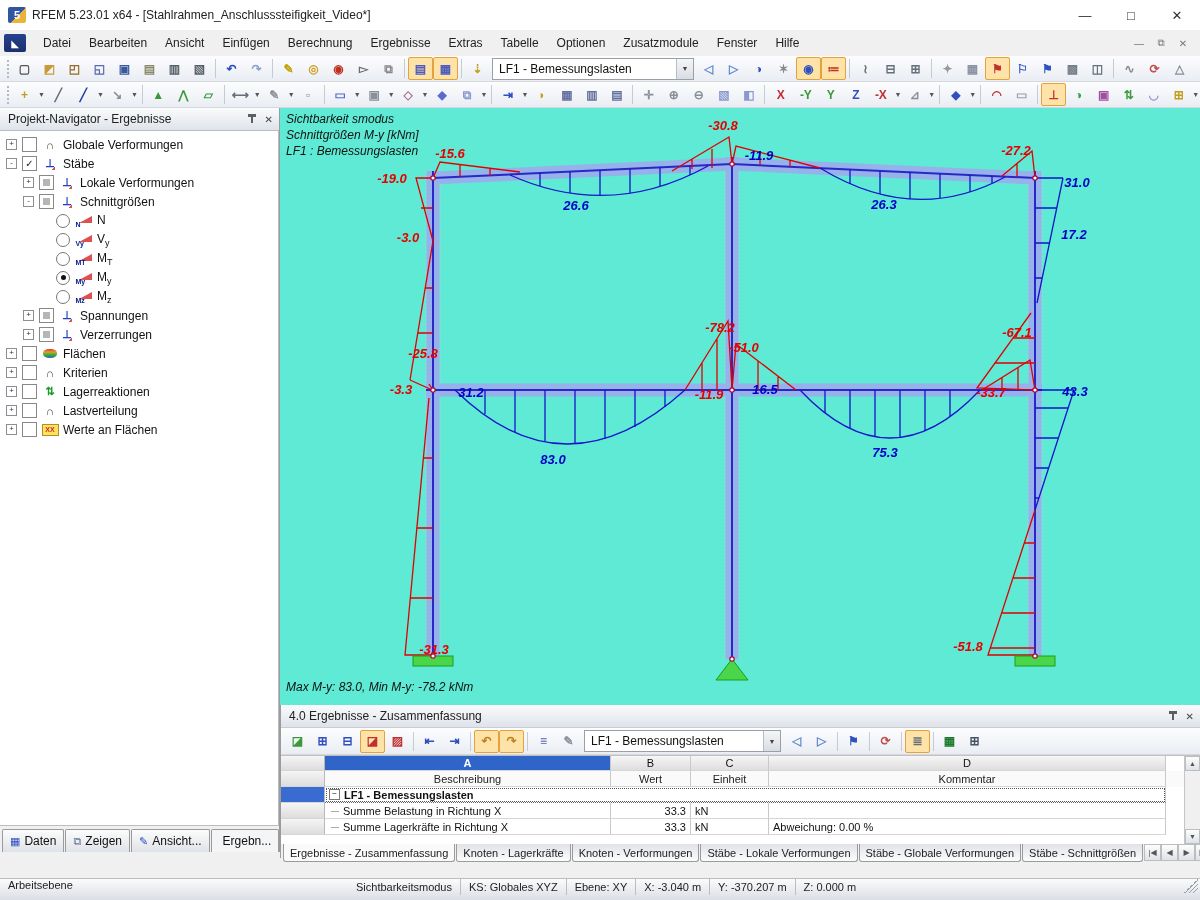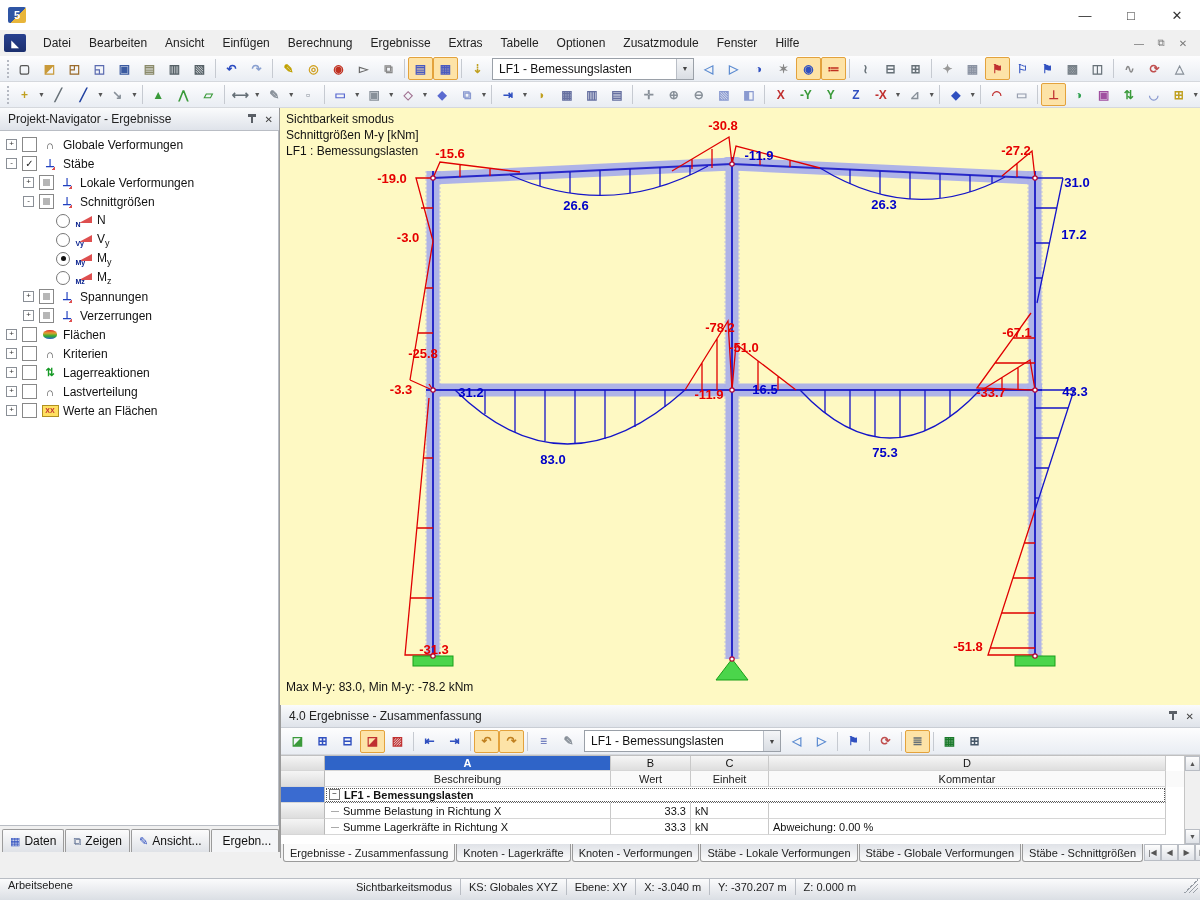--- a/index.html
+++ b/index.html
@@ -72,21 +72,21 @@
   .ic-res::before{content:"";position:absolute;right:1px;top:1px;width:0;height:0;
                   border-right:13px solid #d83030;border-top:7px solid transparent;opacity:.85;}
   .ic-res b{position:absolute;left:0;bottom:-1px;font-size:7px;color:#001a8a;}
   .lbl .sub{font-size:9px;vertical-align:-3px;}
   .navtabs{position:absolute;left:0;bottom:0;height:26px;display:flex;align-items:flex-end;padding-left:2px;background:#f0f0f0;width:100%;box-sizing:border-box;}
   .ntab{height:22px;display:flex;align-items:center;padding:0 7px;border:1px solid #9b9b9b;border-bottom:none;
         background:linear-gradient(180deg,#fcfcfc,#dfe2e7);margin-right:1px;font-size:12px;border-radius:2px 2px 0 0;}
   .ntab.on{background:#f4f5f7;}
   .ntab .gi{margin-right:4px;font-size:11px;}
   
-  .canvas{left:280px;top:108px;width:920px;height:597px;background:#fef9c3;overflow:hidden;}
+  .canvas{left:280px;top:108px;width:920px;height:597px;background:#5eead4;overflow:hidden;font-style:italic;}
   .ovl{position:absolute;font-size:12px;color:#111;white-space:nowrap;}
   .mlabel{position:absolute;transform:translate(-50%,-50%);font-weight:bold;font-size:13px;white-space:nowrap;}
   .mlabel.r{color:#e60000;} .mlabel.b{color:#0000c8;}
   
   .results{left:280px;top:705px;width:920px;height:153px;background:#f0f0f0;border-left:1px solid #9b9b9b;box-sizing:border-box;}
   .res-tb{height:26px;background:linear-gradient(180deg,#fdfdfe,#e9edf3);display:flex;align-items:center;
           border-bottom:1px solid #d5d8dd;padding-left:4px;}
   .tblarea{position:relative;height:88px;background:#fff;border-top:1px solid #c0c0c0;}
   .trowt{display:flex;font-size:11px;}
   .c{box-sizing:border-box;border-right:1px solid #c9c9c9;border-bottom:1px solid #d6d6d6;display:flex;align-items:center;padding:0 4px;height:100%;}
@@ -122,20 +122,21 @@
   .stbtn.on{background:#fff;}
   .stseg{padding:0 8px;border-left:1px solid #b9bdc4;height:16px;display:flex;align-items:center;white-space:nowrap;}
   .gripcorner{margin-left:auto;width:14px;height:14px;margin-right:2px;
       background:linear-gradient(135deg,transparent 50%,#9aa0a8 50%,#9aa0a8 55%,transparent 55%,transparent 65%,#9aa0a8 65%,#9aa0a8 70%,transparent 70%,transparent 80%,#9aa0a8 80%,#9aa0a8 85%,transparent 85%);}
 </style>
 </head>
 <body>
 
 <div class="abs titlebar">
   <div class="appicon">5</div>
+  <div class="titletext">RFEM 5.23.01 x64 - [Stahlrahmen_Anschlusssteifigkeit_Video*]</div>
   <div class="winbtns" id="winbtns">
       <div class="winbtn">—</div>
       <div class="winbtn">□</div>
       <div class="winbtn">✕</div>
     </div>
 </div>
 
 <div class="abs menubar">
   <div class="menuicon">◣</div>
   <div id="menuitems" style="display:flex;">
@@ -496,20 +497,30 @@
       </div>
       <div class="trow" style="padding-left: 40px;">
         <span class="noexp"></span>
         <span class="radio"></span>
         <span class="tico">
           <span class="ic-res">
             <b>Vy</b>
           </span>
         </span>
         <span class="lbl"><span>V</span><span class="sub">y</span></span>
+      </div>
+      <div class="trow" style="padding-left: 40px;">
+        <span class="noexp"></span>
+        <span class="radio"></span>
+        <span class="tico">
+          <span class="ic-res">
+            <b>MT</b>
+          </span>
+        </span>
+        <span class="lbl"><span>M</span><span class="sub">T</span></span>
       </div>
       <div class="trow" style="padding-left: 40px;">
         <span class="noexp"></span>
         <span class="radio sel">
           <i></i>
         </span>
         <span class="tico">
           <span class="ic-res">
             <b>My</b>
           </span>

